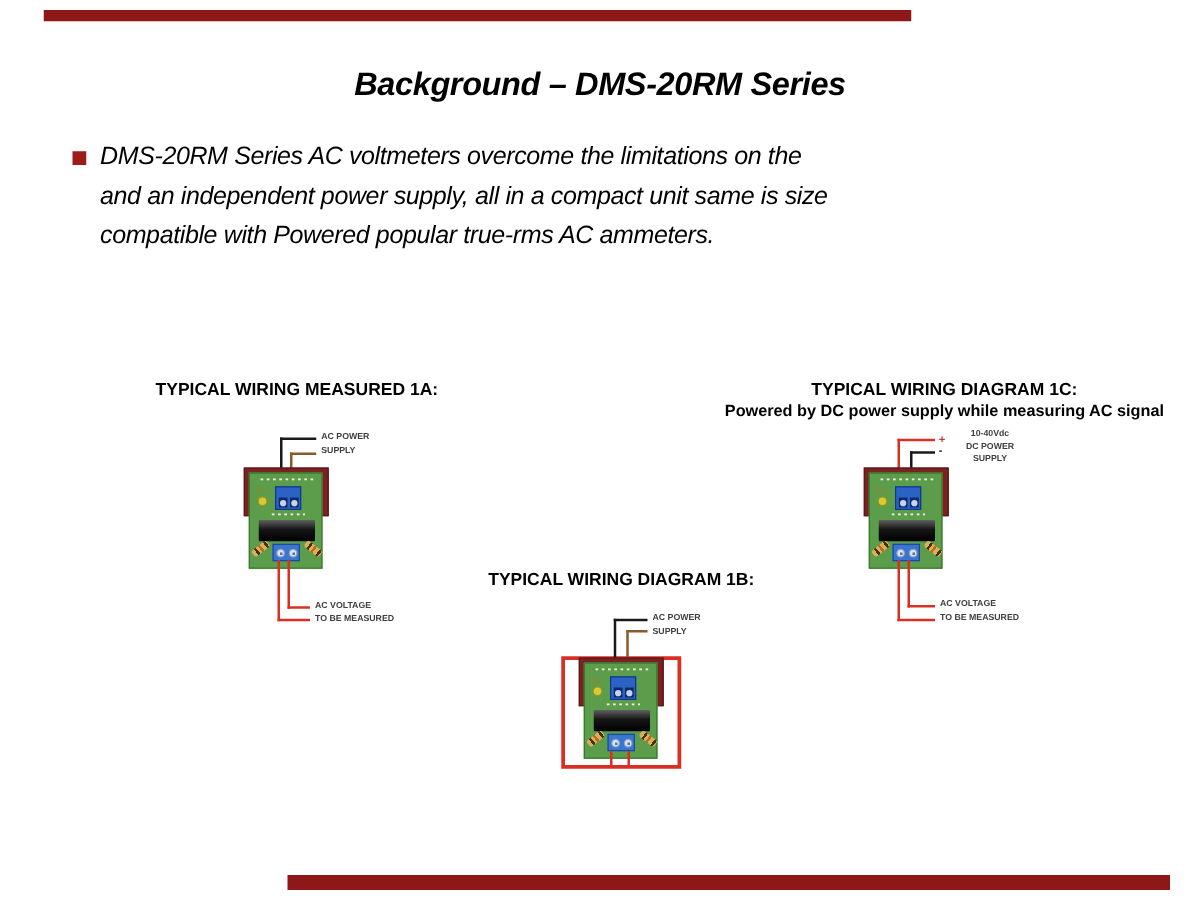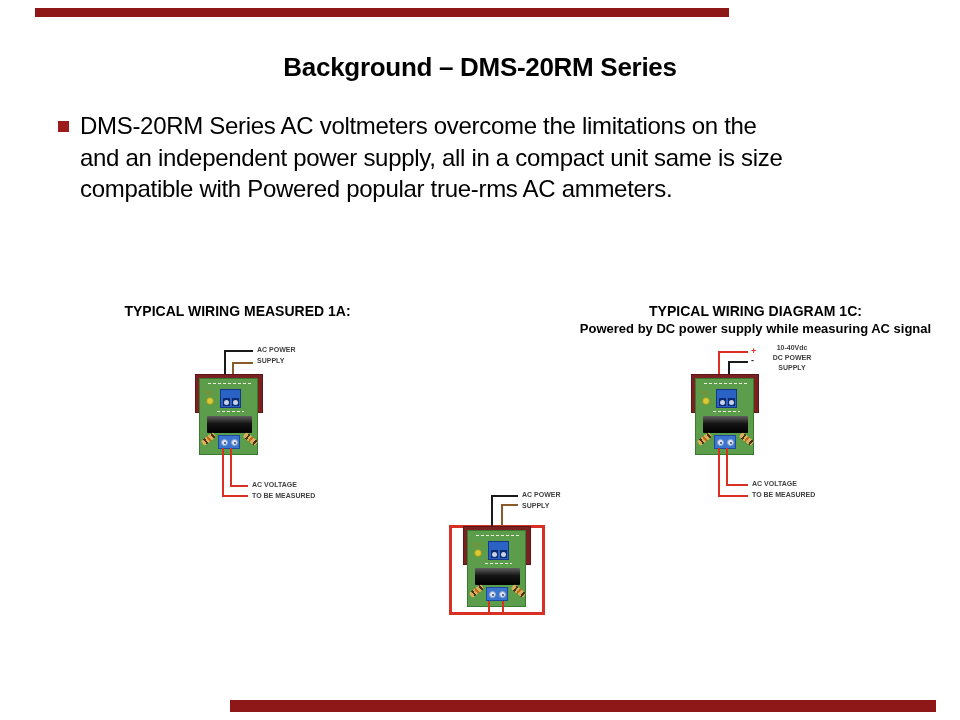--- a/index.html
+++ b/index.html
@@ -1,26 +1,26 @@
 <!DOCTYPE html>
 <html><head>
 <meta charset="utf-8">
 <style>
   html,body{margin:0;padding:0;}
   body{width:960px;height:720px;background:#ffffff;overflow:hidden;
        font-family:"Liberation Sans", sans-serif;position:relative;}
-  .abs{position:absolute;}
+  .abs{position:absolute;font-style:italic;}
   
   .bar{position:absolute;background:#8E1717;}
   #bar-top{left:35px;top:8px;width:694px;height:9px;}
   #bar-bottom{left:230px;top:700px;width:706px;height:12px;}
   #slide-title{left:0;top:52px;width:960px;text-align:center;
       font-size:26px;font-weight:bold;color:#000;letter-spacing:-0.3px;}
   #bullet-marker{left:58px;top:121px;width:11px;height:11px;background:#9E1B1B;}
-  #bullet-text{left:80px;top:110px;width:840px;font-size:24px;line-height:31.5px;
+  #bullet-text{left:80px;top:110px;width:840px;font-size:20px;line-height:31.5px;
       color:#000;letter-spacing:-0.3px;}
   #bullet-text span{display:block;white-space:nowrap;}
   
   .dg-header{position:absolute;text-align:center;color:#000;}
   .dg-header .t1{font-size:14px;font-weight:bold;line-height:17px;display:block;white-space:nowrap;}
   .dg-header .t2{font-size:13px;font-weight:bold;line-height:17px;display:block;white-space:nowrap;}
   #hdr-1a{left:15px;top:303px;width:445px;}
   #hdr-1c{left:533px;top:303px;width:445px;}
   #hdr-1b{left:287px;top:455px;width:420px;}
   
@@ -83,20 +83,21 @@
 </div>
 
 <div class="dg-header" id="hdr-1a">
   <span class="t1">TYPICAL WIRING MEASURED 1A:</span>
 </div>
 <div class="dg-header" id="hdr-1c">
   <span class="t1">TYPICAL WIRING DIAGRAM 1C:</span>
   <span class="t2">Powered by DC power supply while measuring AC signal</span>
 </div>
 <div class="dg-header" id="hdr-1b">
+  <span class="t1">TYPICAL WIRING DIAGRAM 1B:</span>
 </div>
 
 <div class="diagram" id="diag-1a">
   <div class="wire blk" style="left: 34px; top: 10px; width: 29px; height: 2px; background: rgb(26, 26, 26);"></div>
   <div class="wire blk" style="left: 34px; top: 10px; width: 2px; height: 42px; background: rgb(26, 26, 26);"></div>
   <div class="wire brn" style="left: 42px; top: 22px; width: 21px; height: 2px; background: rgb(138, 90, 40);"></div>
   <div class="wire brn" style="left: 42px; top: 22px; width: 2px; height: 31px; background: rgb(138, 90, 40);"></div>
   <span class="wlabel" style="left:67px;top:6px">AC POWER</span>
   <span class="wlabel" style="left:67px;top:17px">SUPPLY</span>
 

